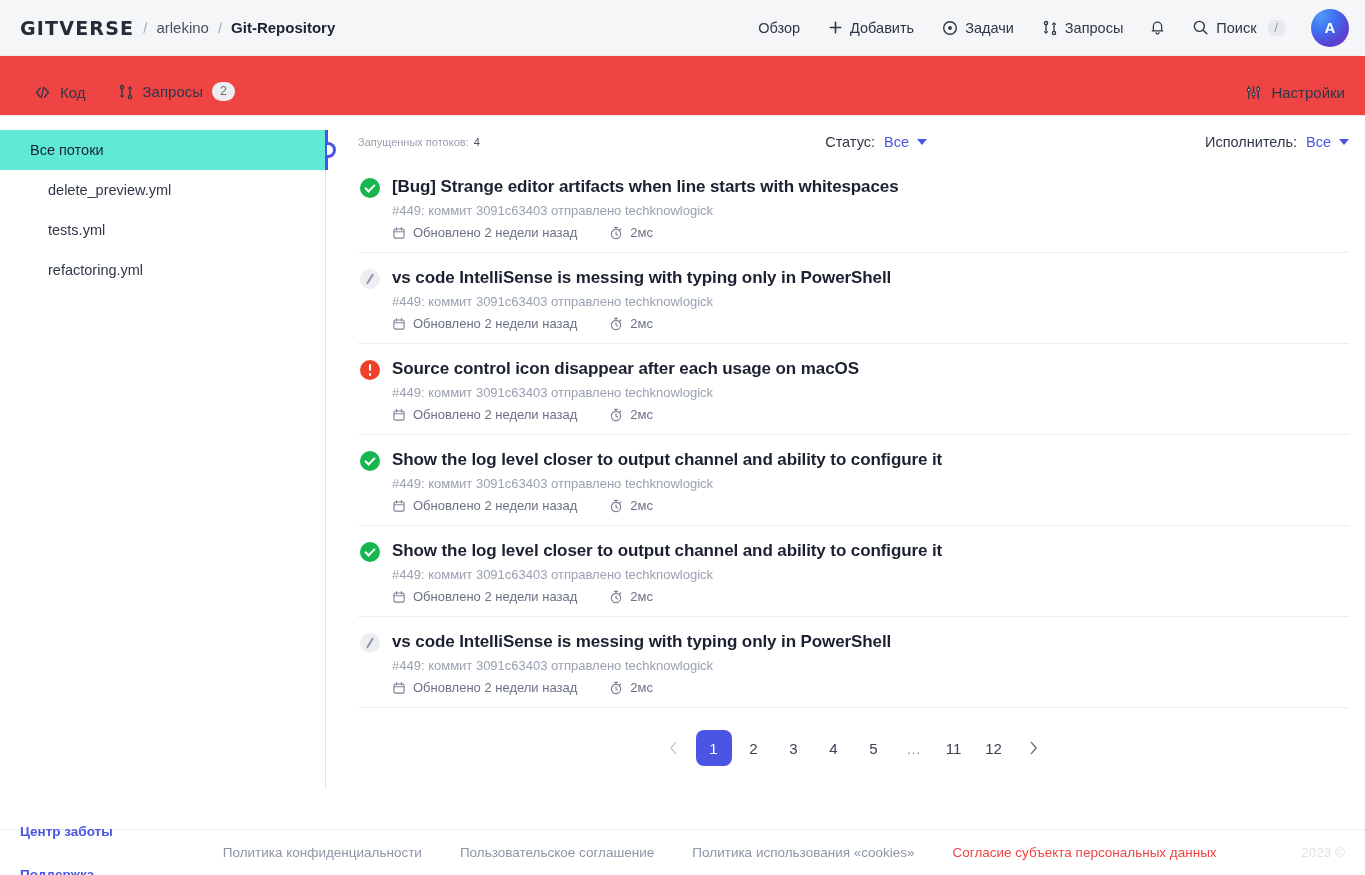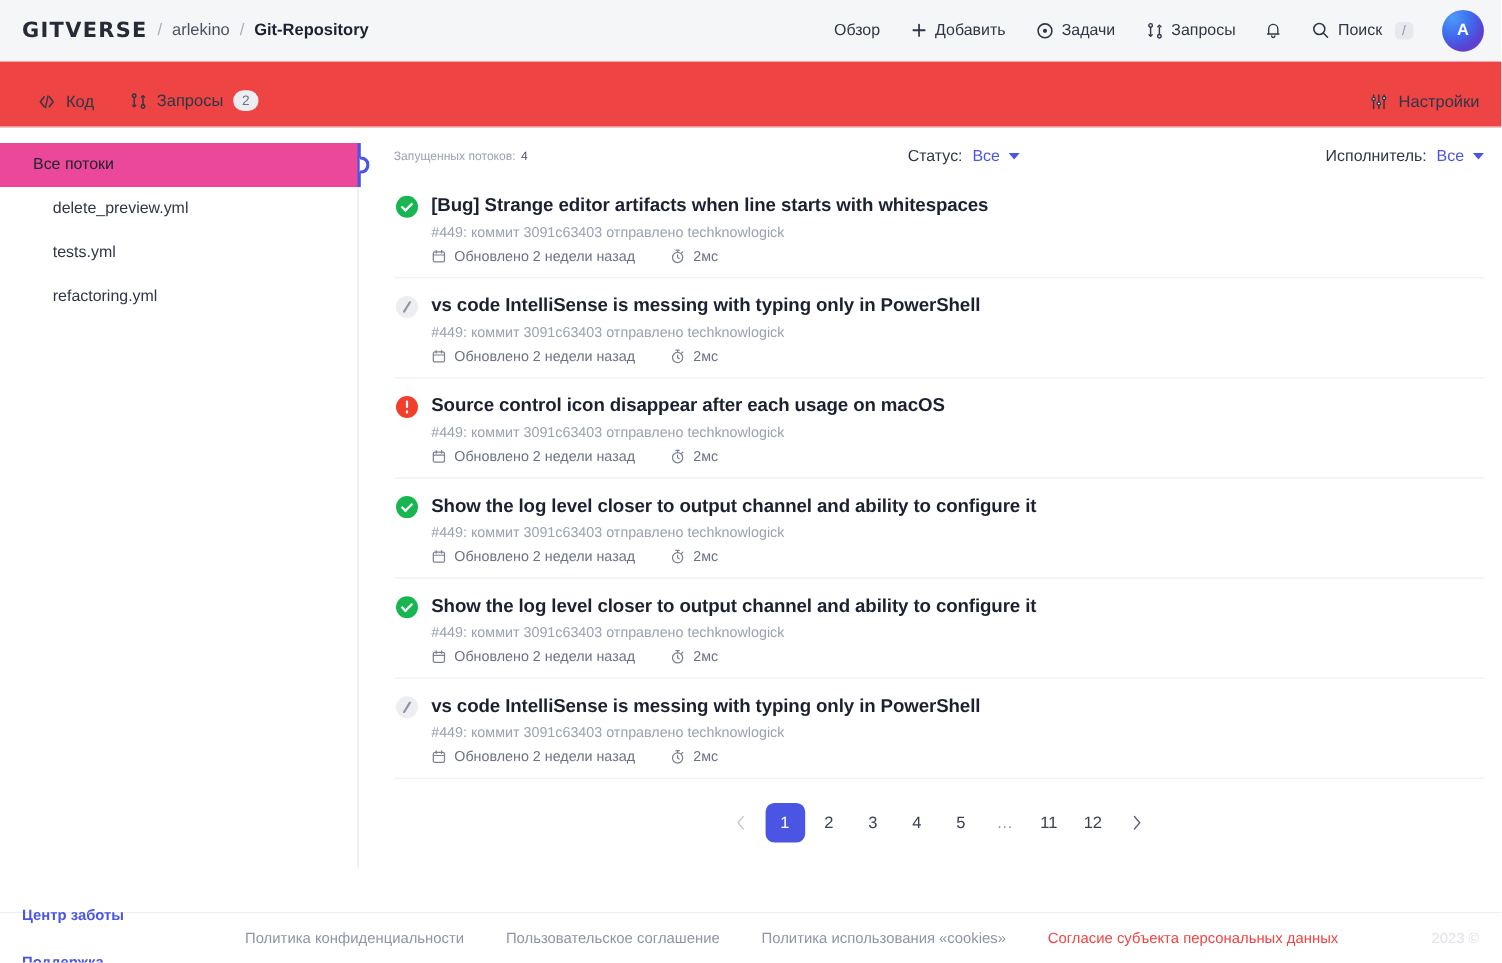--- a/index.html
+++ b/index.html
@@ -94,21 +94,21 @@
 
   
   .body { flex: 1; display: flex; min-height: 0; position: relative; }
 
   .sidebar { width: 326px; flex: 0 0 326px; padding: 14px 0 0 0; position: relative; }
   .side-item {
     height: 40px; display: flex; align-items: center;
     padding: 0 18px 0 30px; font-size: 14.5px; color: #2f3646;
     cursor: pointer; position: relative;
   }
-  .side-item.active { background: #ec4899; color: #1b2130; }
+  .side-item.active { background: #5eead4; color: #1b2130; }
   .side-item + .side-item { margin-top: 0; }
   
   .side-list .side-item { margin-bottom: 0; }
   .side-list .side-item:nth-child(n+2) { margin-top: 0; padding-left: 48px; }
 
   .rail {
     position: absolute; left: 325px; top: 14px; bottom: 0; width: 10px;
   }
   .rail-line {
     position: absolute; left: 0; top: 40px; bottom: 40px; width: 1px;

